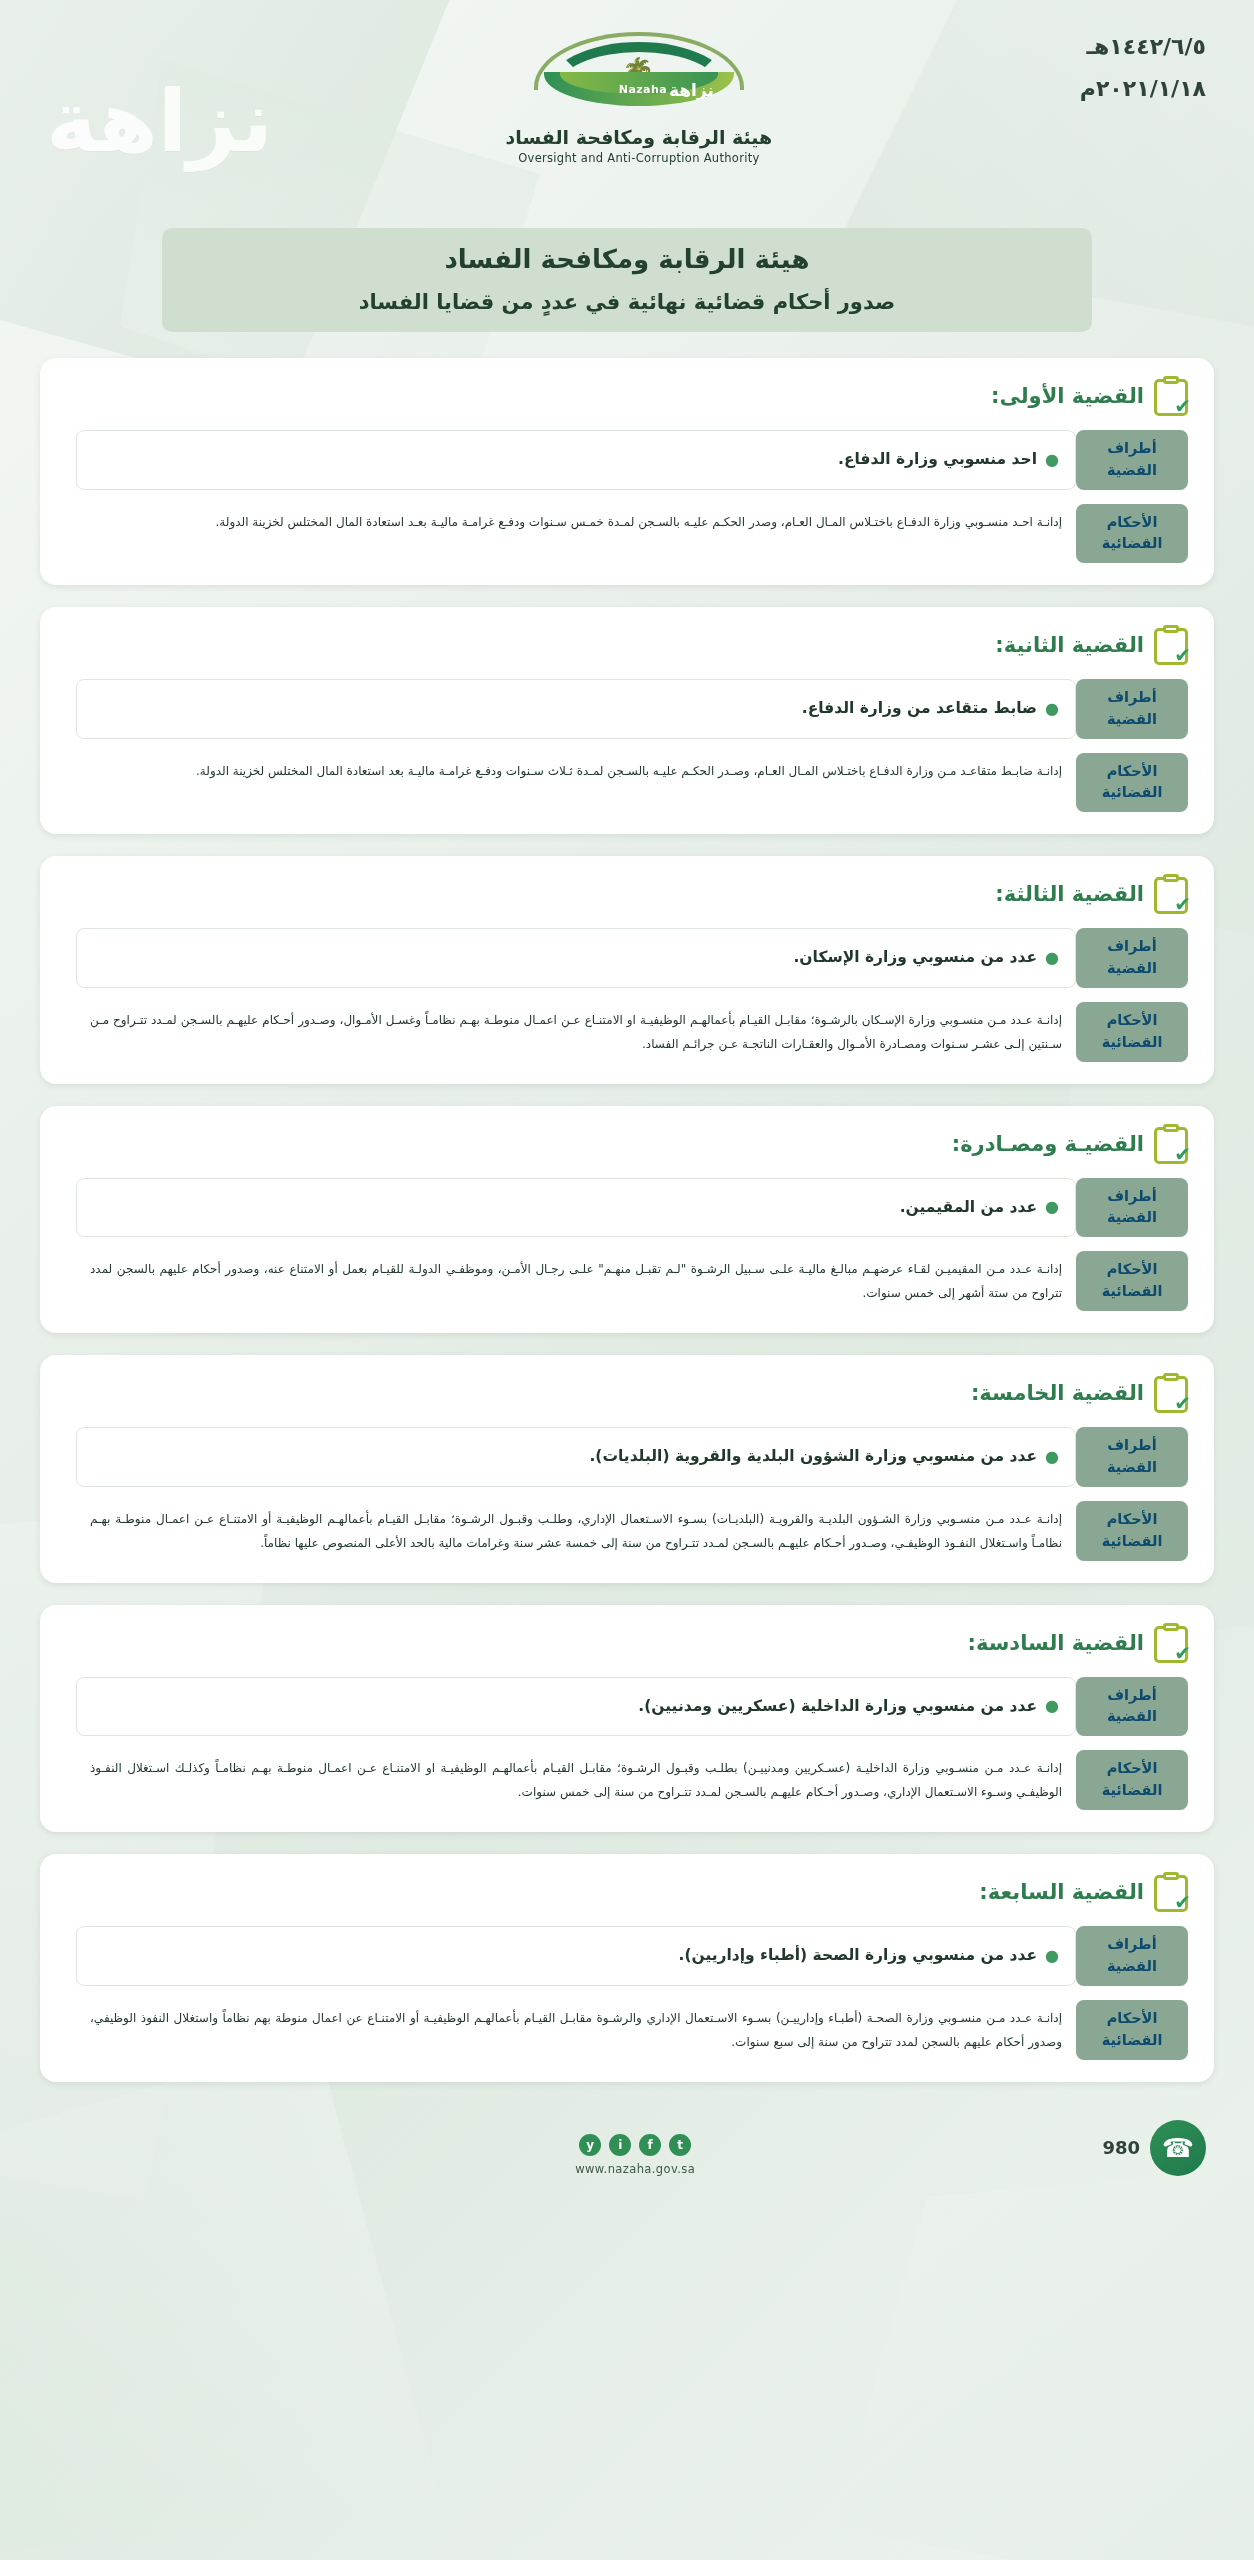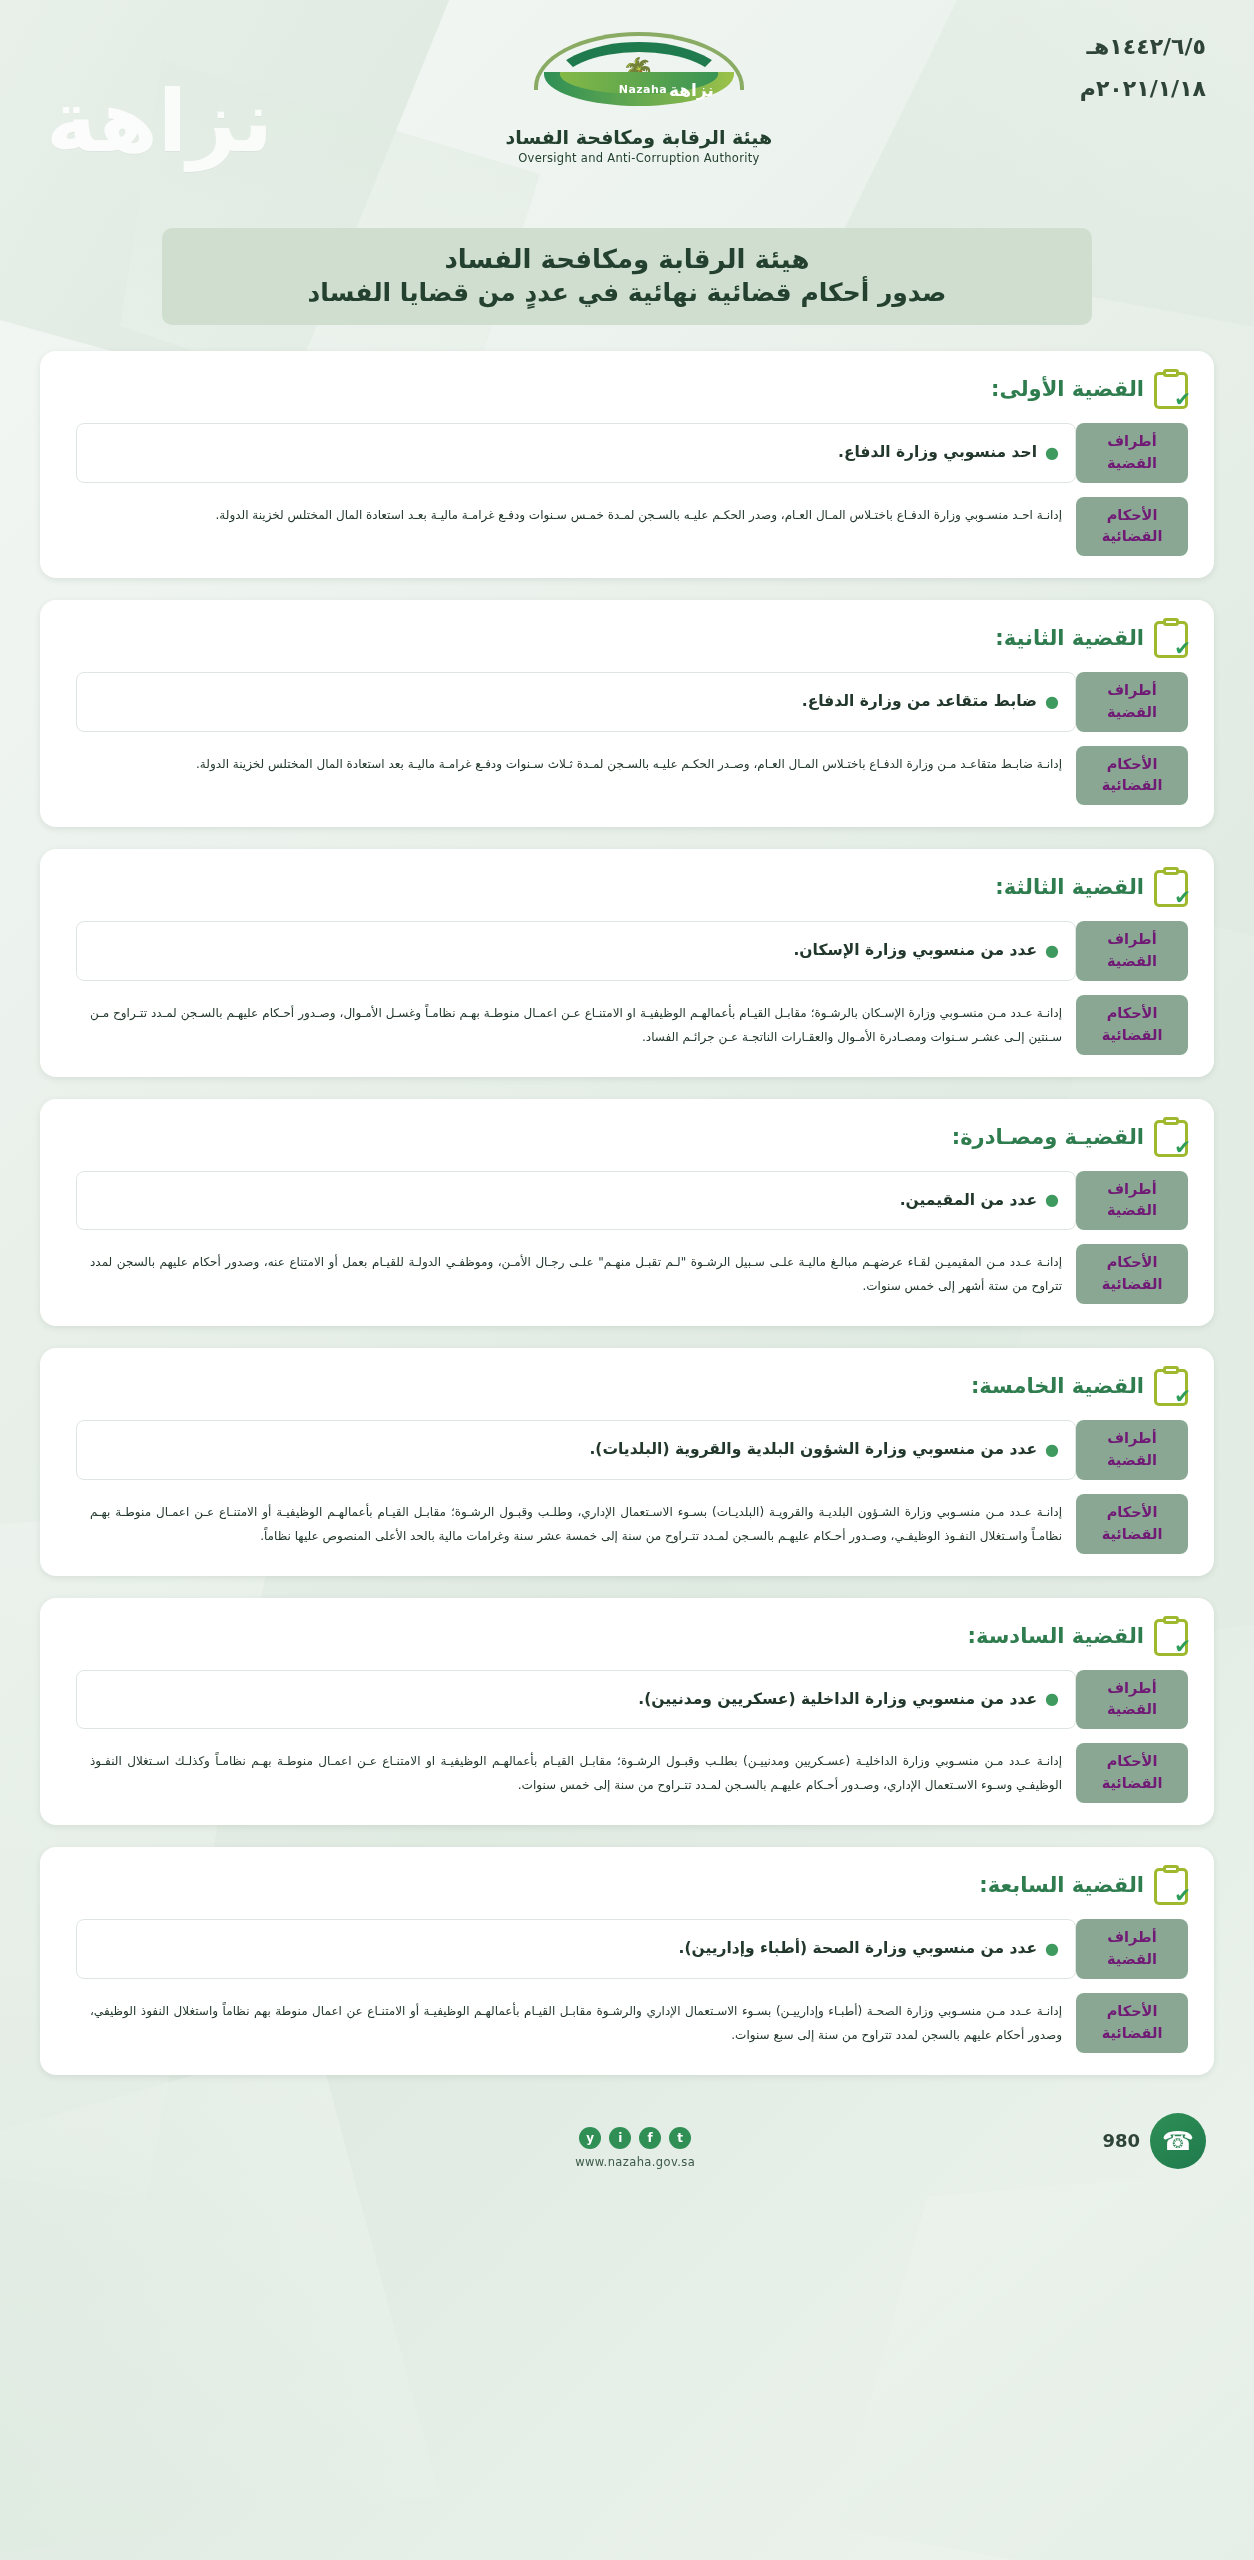--- a/index.html
+++ b/index.html
@@ -90,21 +90,21 @@
   .org-ar { font-size: 19px; font-weight: bold; color: #23402f; margin-top: 8px; }
   .org-en { font-size: 11.5px; font-weight: normal; color: #23402f; letter-spacing: .3px; margin-top: 3px; }
   .header-spacer { width: 150px; }
 
   
   .title-banner {
     margin: 18px auto 26px; width: 930px; background: #cfdecf; border-radius: 10px;
     padding: 16px 24px 18px; text-align: center;
   }
   .title-line1 { font-size: 26px; font-weight: bold; color: #24412f; }
-  .title-line2 { font-size: 25px; font-weight: bold; color: #24412f; margin-top: 4px; }
+  .title-line2 { font-size: 21px; font-weight: bold; color: #24412f; margin-top: 16px; }
 
   
   .cards { display: flex; flex-direction: column; gap: 22px; padding-bottom: 10px; }
   .card {
     background: #ffffff; border-radius: 16px; padding: 18px 26px 22px 26px;
     box-shadow: 0 2px 6px rgba(40,70,50,.10);
     position: relative;
   }
   .card-head { display: flex; align-items: center; justify-content: flex-start; gap: 10px; }
   .case-title { font-size: 21px; font-weight: bold; color: #2f7d4f; }
@@ -118,21 +118,21 @@
     width: 16px; height: 8px; border: 3px solid #9fb92f; border-radius: 3px;
     background: #ffffff;
   }
   .clipboard-icon .check {
     position: absolute; right: -3px; bottom: 0px; font-size: 20px; color: #2f9d5a;
     font-weight: bold; line-height: 1;
   }
 
   .row { display: flex; align-items: stretch; margin-top: 14px; }
   .row-label {
-    background: #8aa794; color: #701a75; font-size: 14.5px; font-weight: bold;
+    background: #8aa794; color: #0c4a6e; font-size: 14.5px; font-weight: bold;
     display: flex; align-items: center; justify-content: center; text-align: center;
     border-radius: 8px; padding: 8px 10px; width: 112px; flex: 0 0 112px;
     line-height: 1.5;
   }
   .row-body {
     flex: 1 1 auto; margin-left: 10px; border: 1px solid #dfe6e0; border-radius: 8px;
     padding: 10px 16px; font-size: 12px; line-height: 2; color: #23382c;
     text-align: justify; background: #ffffff; display: flex; align-items: center;
   }
   .row-parties .row-body { justify-content: flex-start; font-weight: bold; font-size: 15.5px; }

